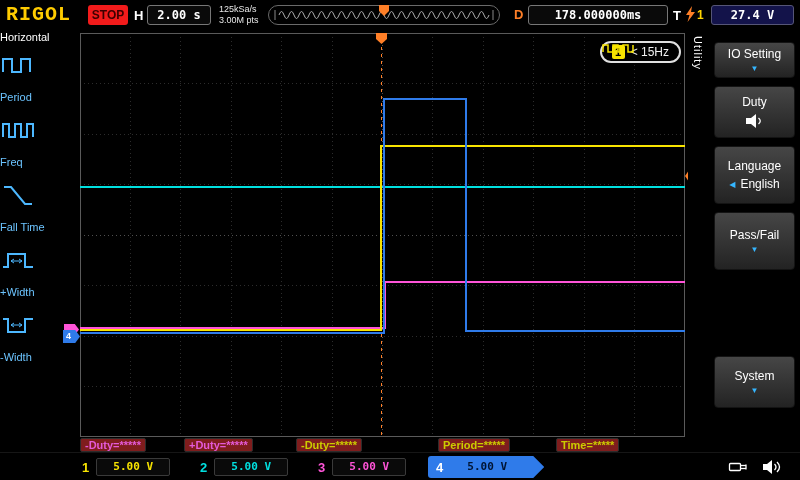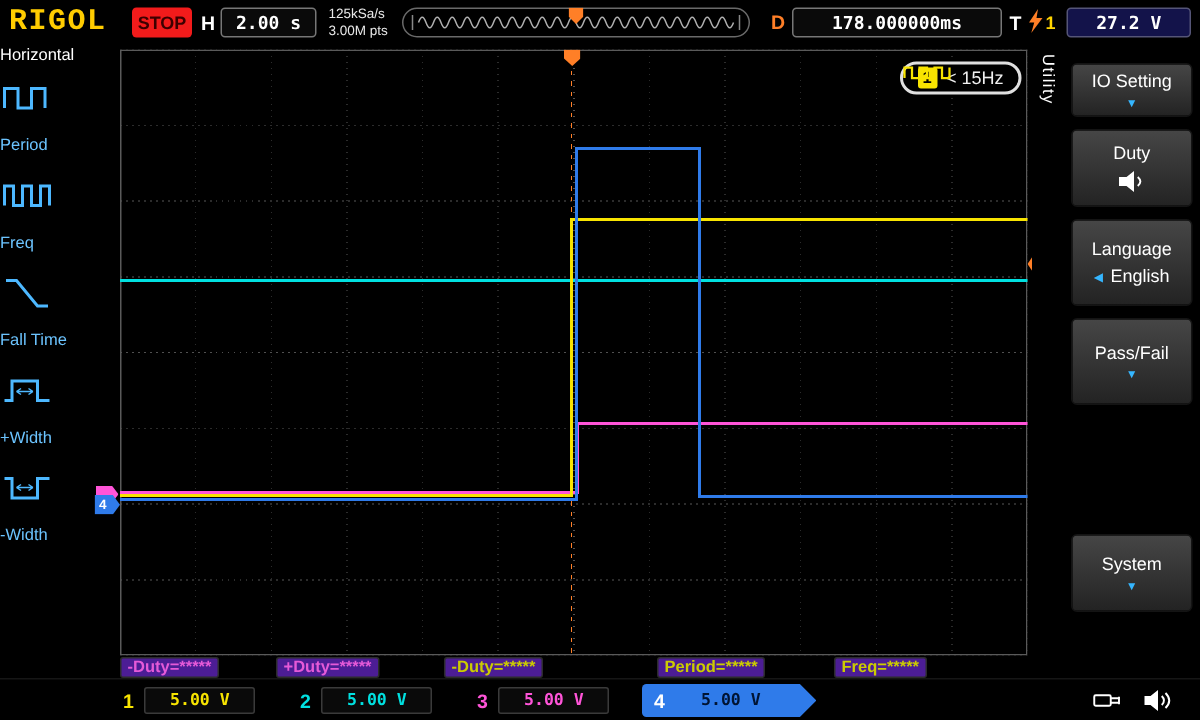--- a/index.html
+++ b/index.html
@@ -54,21 +54,21 @@
         text-align:center;padding-left:3px}
   .ch3-marker{position:absolute;left:64px;top:324px;width:15px;height:11px;background:#ff54d8;
         clip-path:polygon(0 0,72% 0,100% 50%,72% 100%,0 100%)}
   .ch4-marker{position:absolute;left:63px;top:330px;width:17px;height:13px;background:#2f7bea;
         clip-path:polygon(0 0,72% 0,100% 50%,72% 100%,0 100%);color:#fff;font:bold 9px/13px "Liberation Sans",sans-serif;
         padding-left:3px}
 
   
   .measures{position:absolute;left:80px;top:438px;width:606px;height:14px}
   .measure{position:absolute;top:0;height:14px;font-weight:bold;font-size:11px;line-height:12px;
-        padding:0 4px;background:#4c1d95;border:1px solid #2c2c2c;border-radius:2px;white-space:nowrap}
+        padding:0 4px;background:#7f1d1d;border:1px solid #2c2c2c;border-radius:2px;white-space:nowrap}
 
   
   .rpanel{position:absolute;left:688px;top:30px;right:0;bottom:28px;background:#000}
   .utility-tab{position:absolute;left:4px;top:6px;writing-mode:vertical-rl;font-size:11px;color:#fff;letter-spacing:1px}
   .menu{position:absolute;left:26px;right:5px;top:12px}
   .menu-box{background:linear-gradient(180deg,#464646,#232323);border:1px solid #141414;border-radius:4px;
         margin-bottom:8px;display:flex;flex-direction:column;align-items:center;justify-content:center;gap:4px;cursor:pointer}
   .mb-io{height:36px}.mb-sound{height:52px}.mb-lang{height:58px}.mb-pf{height:58px}.mb-sys{height:52px}
   .menu-gap{height:78px}
   .menu-label{font-size:12px;color:#fff;text-align:center}
@@ -110,21 +110,21 @@
         </svg>
       <div class="strip-marker"></div>
     </div>
     <div class="d-label">D</div>
     <div class="delay-box">178.000000ms</div>
     <div class="t-label">T</div>
     <svg class="bolt" width="11" height="17" viewBox="0 0 11 17">
       <polygon points="7,0 1,9 4.5,9 2.5,16 10,6 6,6" fill="#ff7f27"></polygon>
     </svg>
     <div class="trig-src">1</div>
-    <div class="level-box">27.2 V</div>
+    <div class="level-box">27.4 V</div>
   </div>
 
   <div class="sidebar">
     <div class="sidebar-title">Horizontal</div>
 
     <div class="side-item">
       <svg width="36" height="24" viewBox="0 0 36 24">
         <path d="M3 19 V6 H12 V19 H21 V6 H30 V19" fill="none" stroke="#4db8ff" stroke-width="2"></path>
       </svg>
       <div class="side-label">Period</div>
@@ -205,21 +205,21 @@
 
   <div class="trig-level-tab">T</div>
   <div class="ch3-marker"></div>
   <div class="ch4-marker">4</div>
 
   <div class="measures">
     <span class="measure" style="left: 0px; color: rgb(229, 90, 216);">-Duty=*****</span>
     <span class="measure" style="left: 104px; color: rgb(229, 90, 216);">+Duty=*****</span>
     <span class="measure" style="left: 216px; color: rgb(204, 204, 0);">-Duty=*****</span>
     <span class="measure" style="left: 358px; color: rgb(204, 204, 0);">Period=*****</span>
-    <span class="measure" style="left: 476px; color: rgb(204, 204, 0);">Freq=*****</span>
+    <span class="measure" style="left: 476px; color: rgb(204, 204, 0);">Time=*****</span>
   </div>
 
   <div class="rpanel">
     <div class="utility-tab">Utility</div>
     <div class="menu">
 
       <div class="menu-box mb-io">
         <div class="menu-label">IO Setting</div>
         <div class="menu-arrow">▼</div>
       </div>

